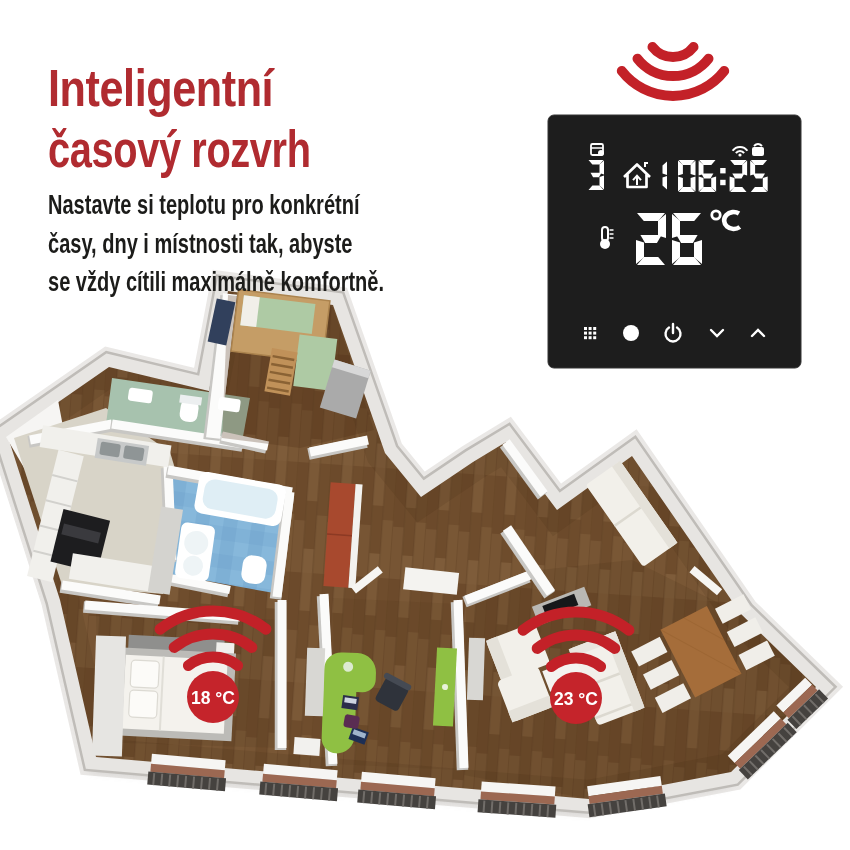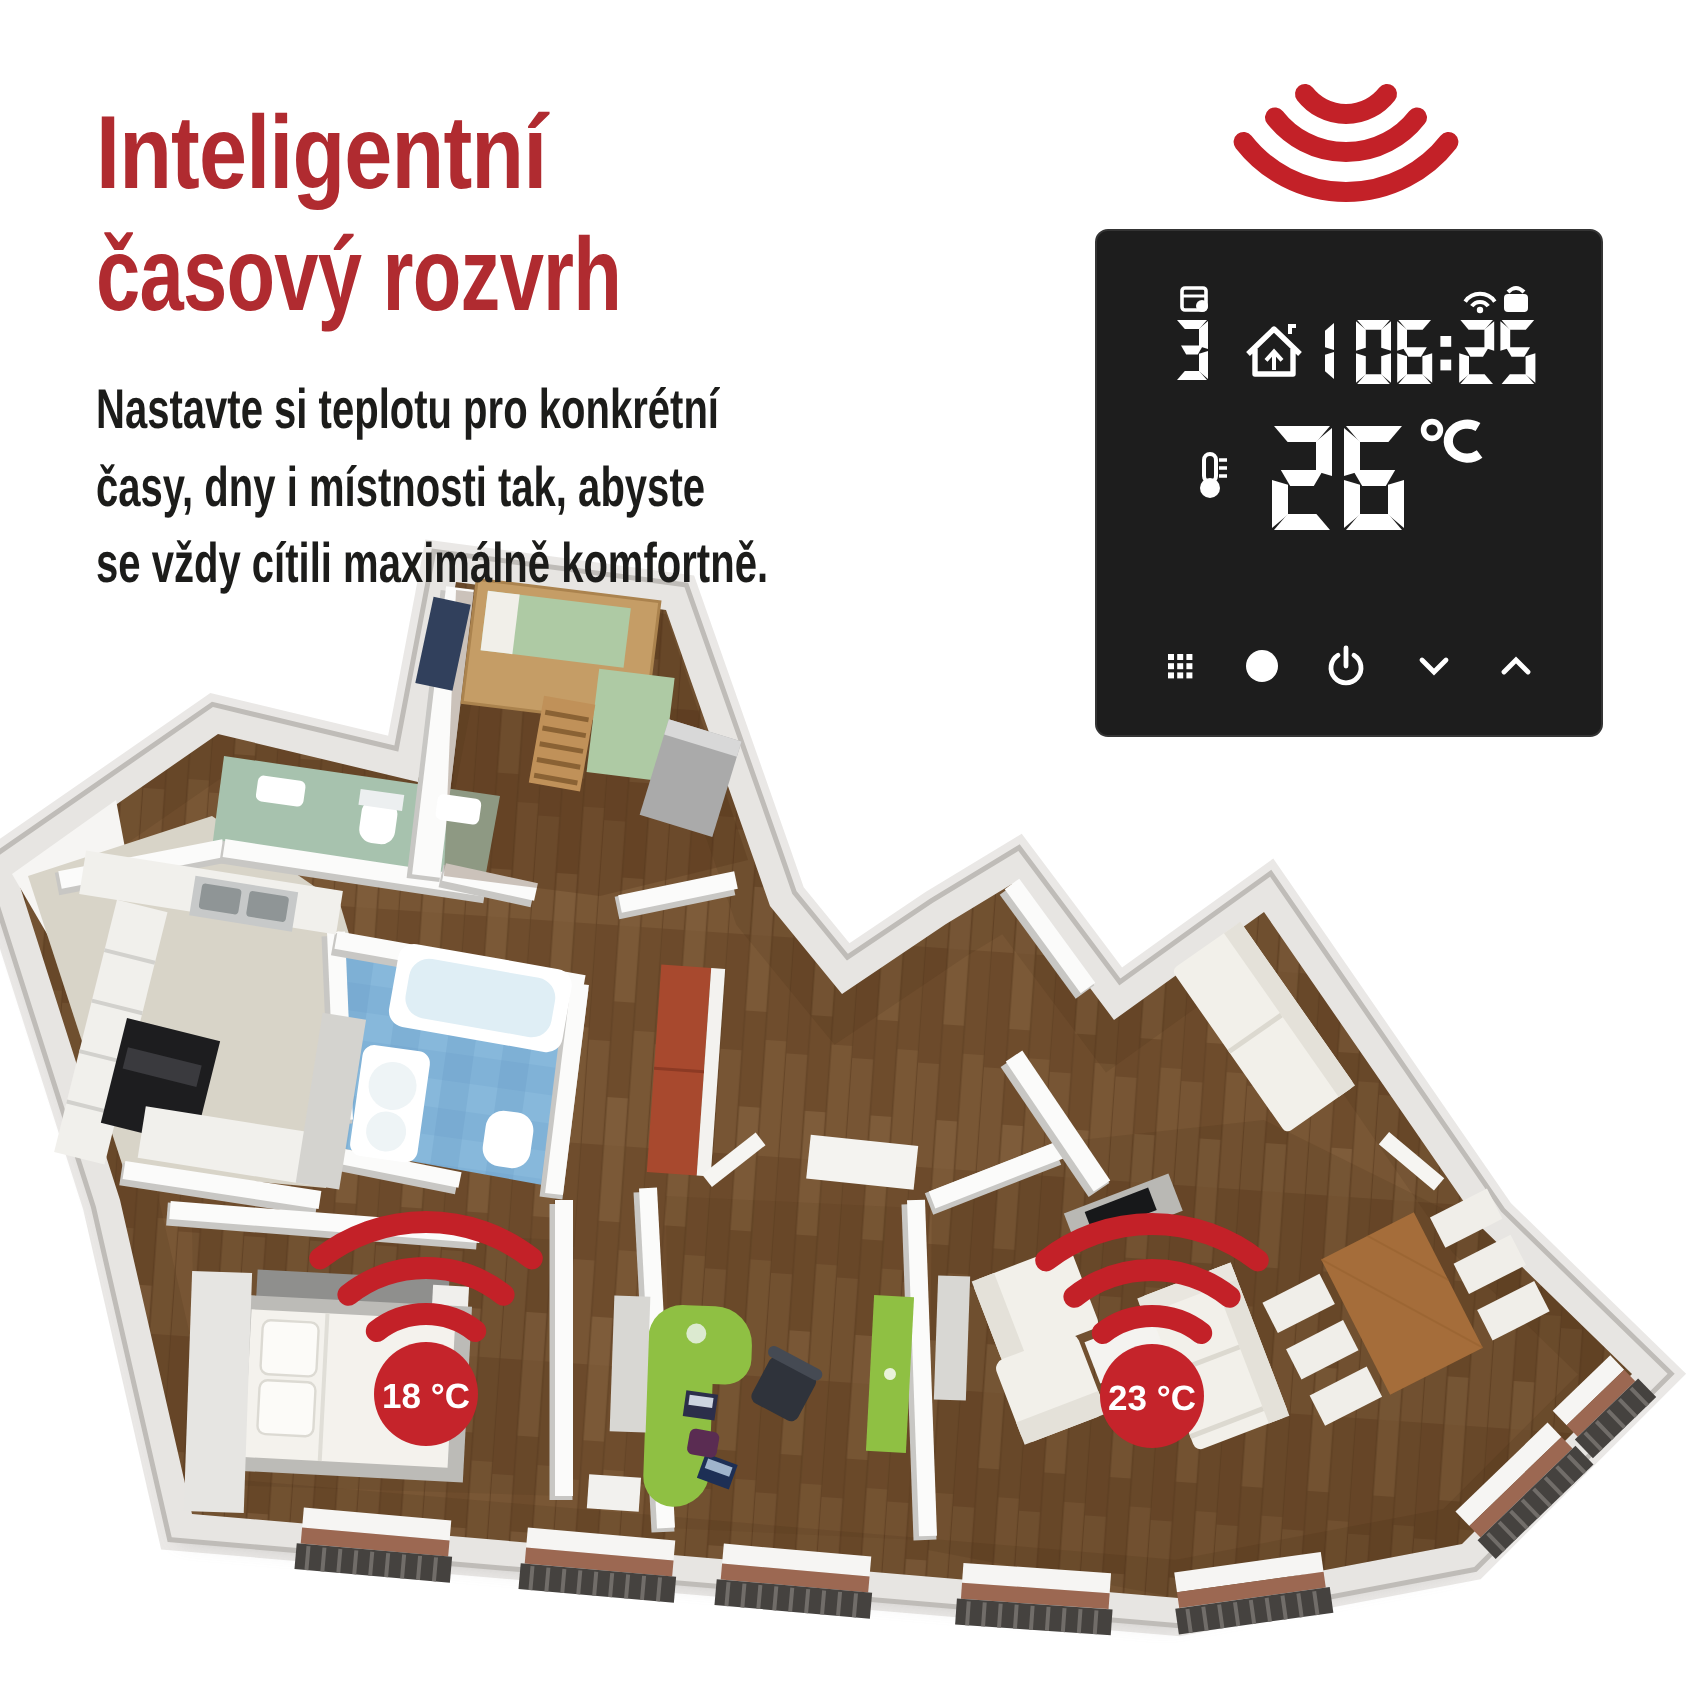--- a/index.html
+++ b/index.html
@@ -1,17 +1,17 @@
 <!DOCTYPE html>
 <html><head><meta charset="utf-8">
 <style>
 html,body{margin:0;padding:0;background:#fff;}
 .page{position:relative;width:850px;height:850px;overflow:hidden;font-family:"Liberation Sans",sans-serif;}
 svg.main{position:absolute;left:0;top:0;}
-h1{position:absolute;left:48px;top:47px;margin:0;color:#b02b30;font-size:52px;line-height:61px;letter-spacing:-0.5px;white-space:nowrap;font-weight:bold;}
+h1{position:absolute;left:48px;top:58px;margin:0;color:#b02b30;font-size:52px;line-height:61px;letter-spacing:-0.5px;white-space:nowrap;font-weight:bold;}
 h1 span{display:inline-block;transform-origin:left center;}
 h1 .l1{transform:scaleX(0.83);}
 h1 .l2{transform:scaleX(0.765);}
 p.lead{position:absolute;left:48px;top:186px;margin:0;color:#1c1c1a;font-size:28px;line-height:38.5px;font-weight:bold;transform:scaleX(0.715);transform-origin:left top;white-space:nowrap;}
 </style></head>
 <body>
 <div class="page">
 <svg class="main" width="850" height="850" viewBox="0 0 850 850">
 
 <rect width="850" height="850" fill="#ffffff"></rect>

